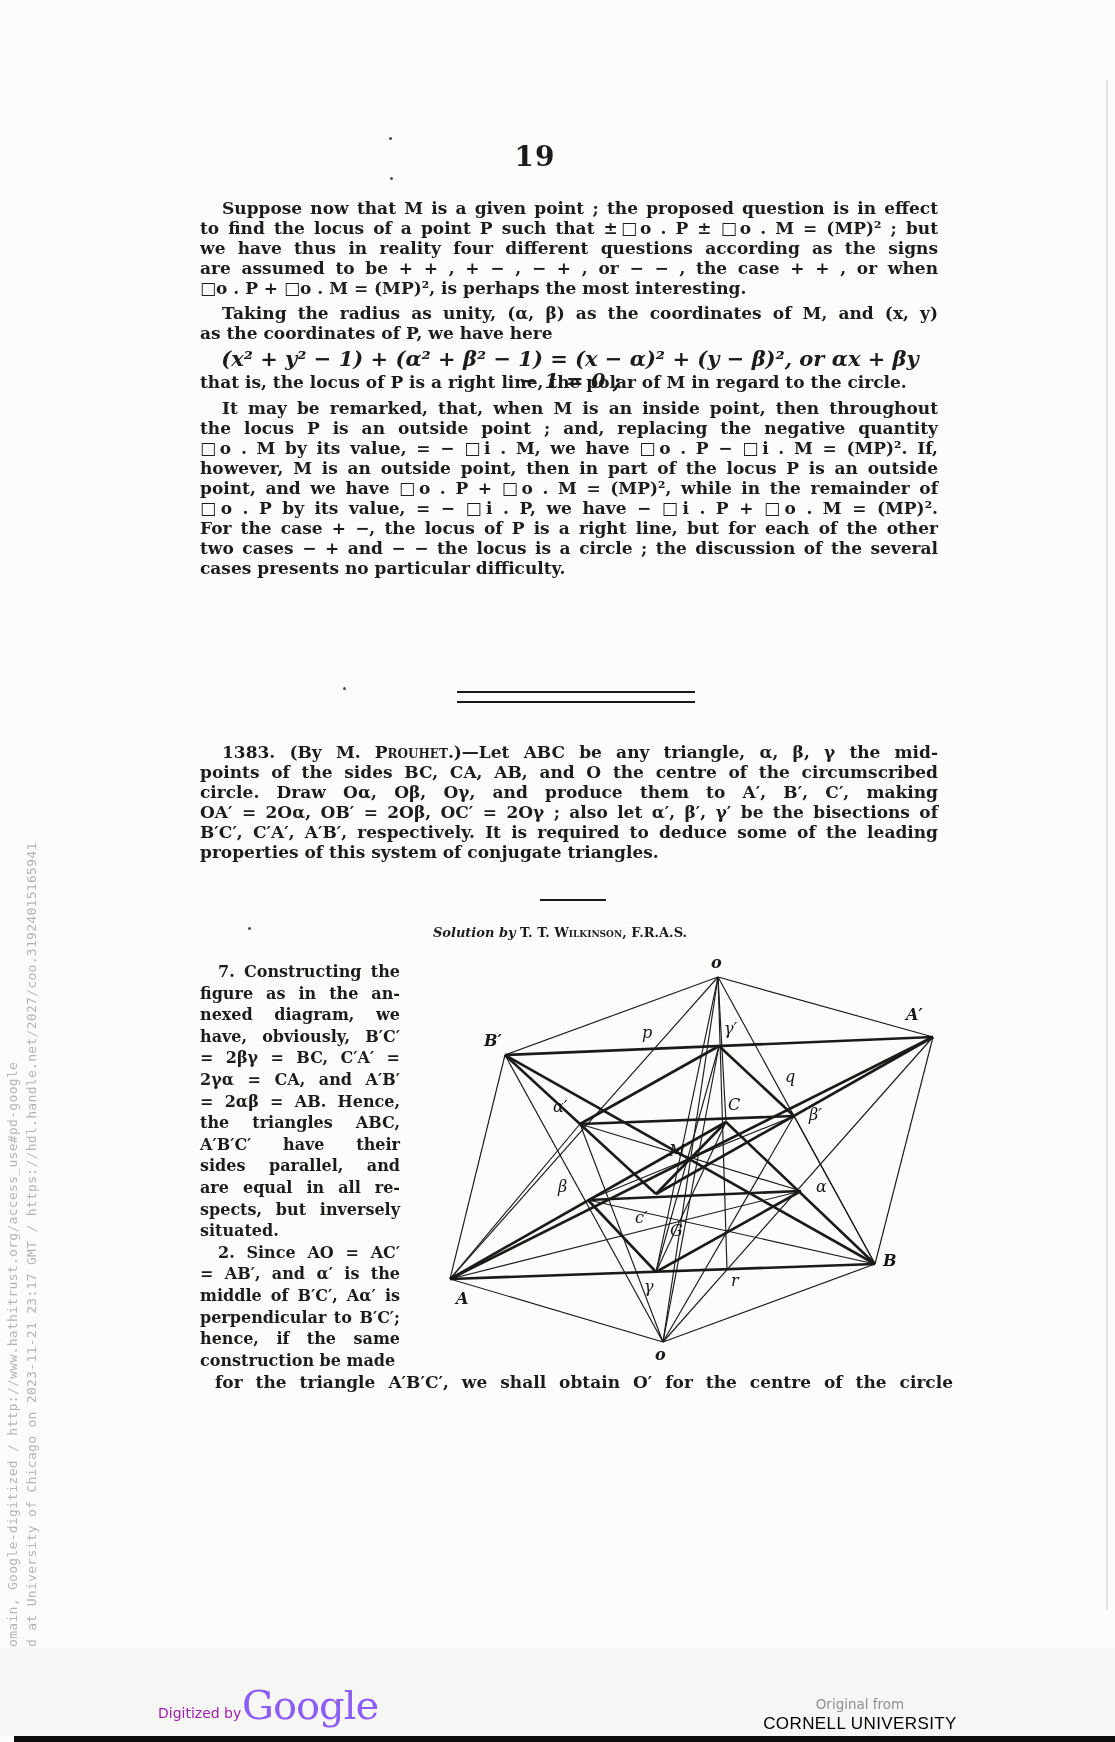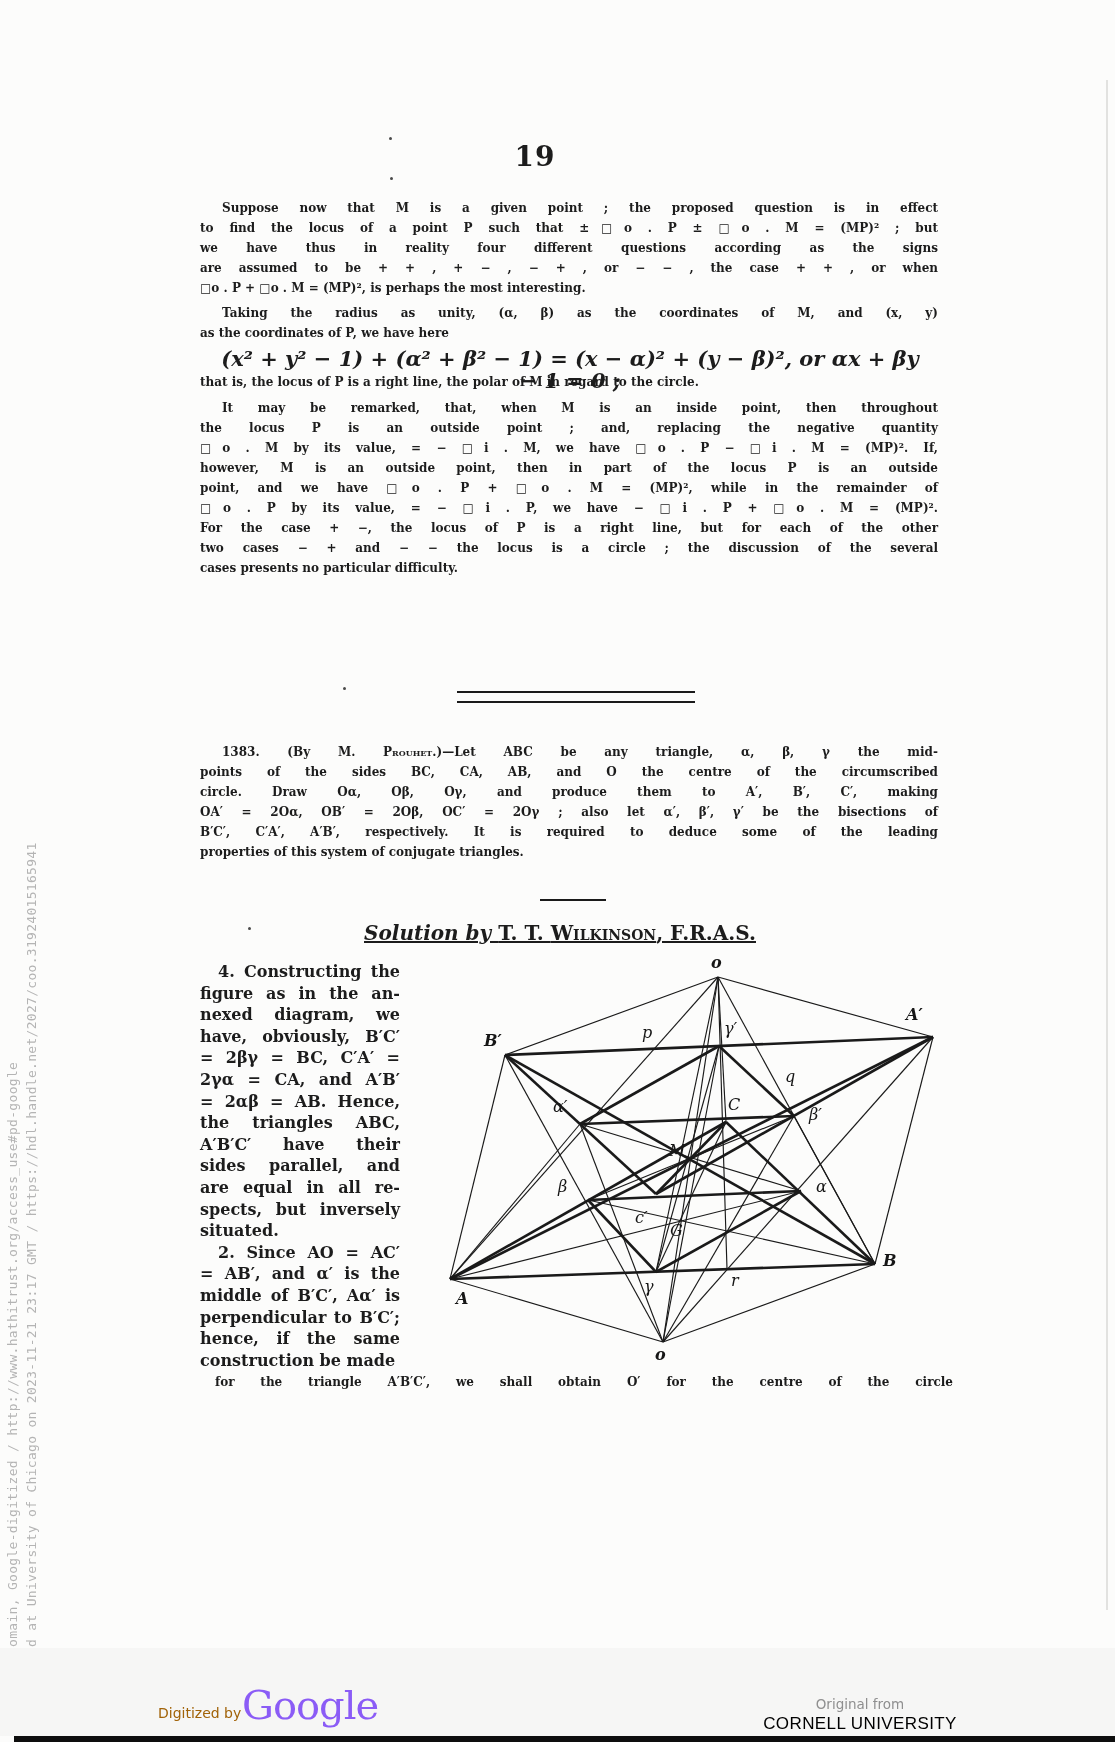--- a/index.html
+++ b/index.html
@@ -3,46 +3,46 @@
 <meta charset="utf-8">
 <style>
   html,body{margin:0;padding:0;}
   body{
     width:1115px;height:1742px;position:relative;overflow:hidden;
     background:#fcfcfb;color:#1c1c1c;
     font-family:"DejaVu Serif","Liberation Serif",serif;
   }
   .abs{position:absolute;}
   .block{left:200px;width:738px;}
-  .tl{height:20px;line-height:20px;font-size:12px;font-weight:bold;white-space:normal;}
+  .tl{height:20px;line-height:20px;font-size:17px;font-weight:bold;white-space:normal;}
   .j{text-align:justify;text-align-last:justify;}
   .ind{text-indent:22px;}
   .pagenum{left:505px;top:140px;width:60px;text-align:center;font-size:28px;font-weight:bold;letter-spacing:1px;}
   .formula{left:220px;top:348px;width:700px;text-align:center;font-size:21px;font-weight:bold;font-style:italic;height:22px;line-height:22px;}
   .dr{left:457px;top:691px;width:238px;height:8px;border-top:2.5px solid #1a1a1a;border-bottom:2px solid #1a1a1a;}
   .sr{left:540px;top:899px;width:66px;height:0;border-top:2.5px solid #1a1a1a;}
-  .solhead{left:200px;top:921px;width:720px;text-align:center;font-size:20px;font-weight:bold;height:24px;line-height:24px;text-decoration:underline;}
+  .solhead{left:200px;top:921px;width:720px;text-align:center;font-size:13px;font-weight:bold;height:24px;line-height:24px;}
   .solhead .it{font-style:italic;}
   .sc{font-variant:small-caps;}
   .col{left:200px;top:961px;width:200px;}
   .col .tl{height:21.6px;line-height:21.6px;font-size:16px;}
   .ind2{text-indent:18px;}
   .noj{text-align:left;text-align-last:left;}
   .closing{left:215px;top:1372px;}
   .speck{position:absolute;width:3px;height:3px;background:#4a4a4a;border-radius:50%;}
   
   #figure-svg{position:absolute;left:398px;top:952px;}
   #figure-svg text{font-family:"DejaVu Serif","Liberation Serif",serif;font-style:italic;font-size:16px;fill:#161616;}
   #figure-svg text.flb{font-weight:bold;}
   
   .vmark{position:absolute;transform:rotate(-90deg);transform-origin:0 0;white-space:nowrap;
     font-family:"DejaVu Sans Mono","Liberation Mono",monospace;font-size:13px;color:#b4b4b4;letter-spacing:.3px;}
   
   .footband{position:absolute;left:0;top:1648px;width:1115px;height:88px;background:#f6f6f5;}
-  .digitized{position:absolute;left:158px;top:1705px;font-family:"DejaVu Sans","Liberation Sans",sans-serif;font-size:14px;color:#a16207;}
+  .digitized{position:absolute;left:158px;top:1705px;font-family:"DejaVu Sans","Liberation Sans",sans-serif;font-size:14px;color:#a21caf;}
   .glogo{position:absolute;left:242px;top:1682px;font-family:"DejaVu Serif",serif;font-size:40px;color:#8b5cf6;letter-spacing:-1px;}
   .origfrom{position:absolute;left:760px;top:1696px;width:200px;text-align:center;font-family:"DejaVu Sans","Liberation Sans",sans-serif;font-size:13.5px;color:#8f8f8f;}
   .institution{position:absolute;left:720px;top:1714px;width:280px;text-align:center;font-family:"Liberation Sans","DejaVu Sans",sans-serif;font-size:17px;color:#000000;letter-spacing:.4px;}
   .bottombar{position:absolute;left:14px;right:0;top:1736px;height:6px;background:#0e0e0e;}
   .edgeline{position:absolute;left:1106px;top:80px;width:2px;height:1530px;background:#e2e2e0;}
 </style>
 </head>
 <body>
 
 <div class="speck" style="left:389px;top:137px;"></div>
@@ -94,21 +94,21 @@
   <div class="tl noj">properties of this system of conjugate triangles.</div>
 </div>
 
 <div class="abs sr"></div>
 
 <div class="abs solhead">
   <span class="it">Solution by </span><span>T. T. </span><span class="sc">Wilkinson</span><span>, F.R.A.S.</span>
 </div>
 
 <div class="abs col">
-  <div class="tl j ind2">4. Constructing the</div>
+  <div class="tl j ind2">7. Constructing the</div>
   <div class="tl j">figure as in the an-</div>
   <div class="tl j">nexed diagram, we</div>
   <div class="tl j">have, obviously, B′C′</div>
   <div class="tl j">= 2βγ = BC, C′A′ =</div>
   <div class="tl j">2γα = CA, and A′B′</div>
   <div class="tl j">= 2αβ = AB. Hence,</div>
   <div class="tl j">the triangles ABC,</div>
   <div class="tl j">A′B′C′ have their</div>
   <div class="tl j">sides parallel, and</div>
   <div class="tl j">are equal in all re-</div>

